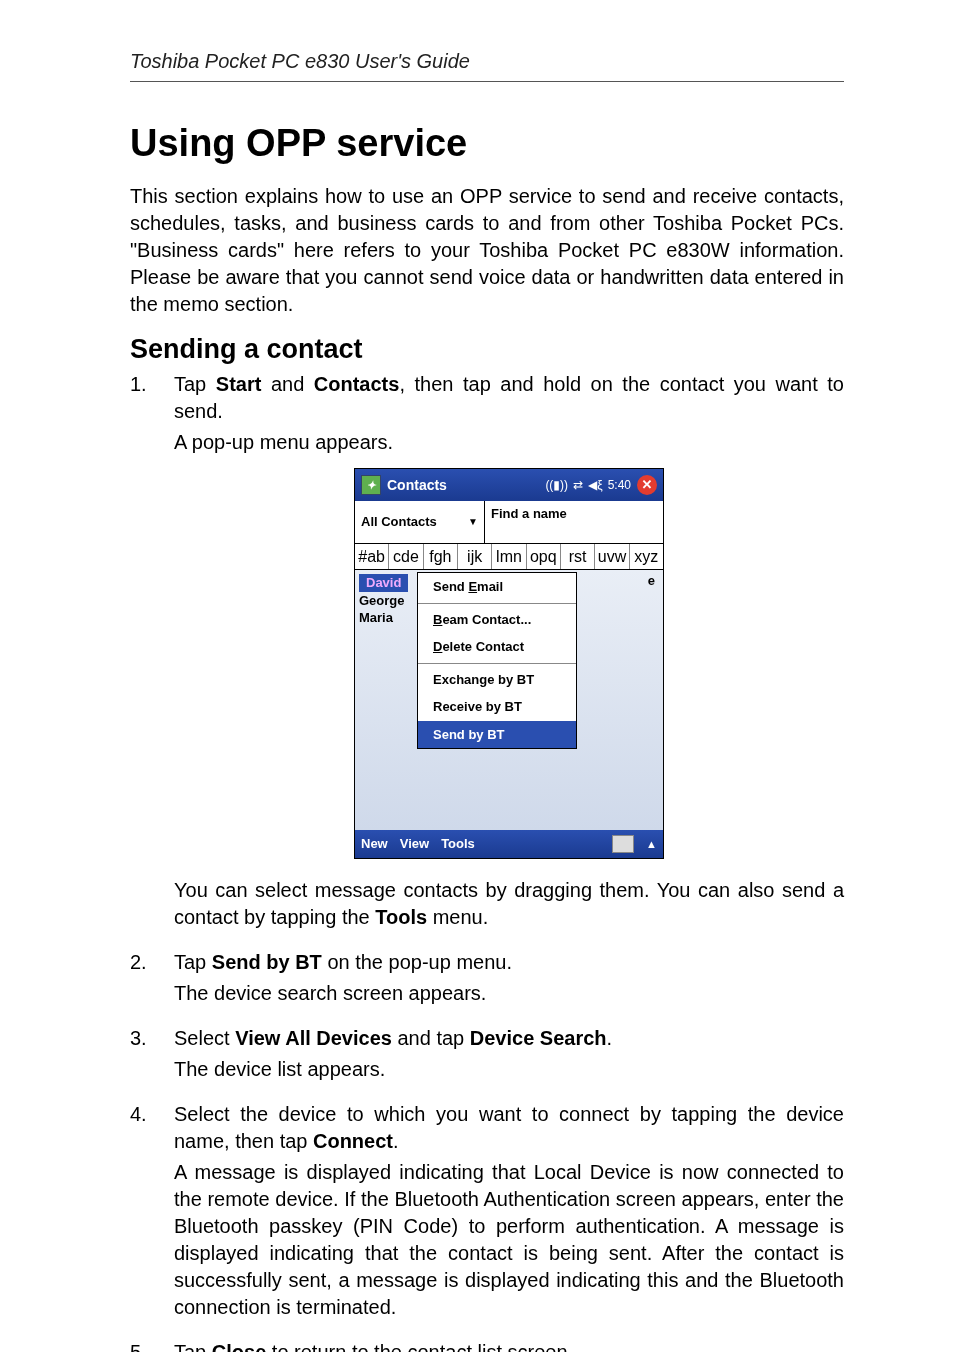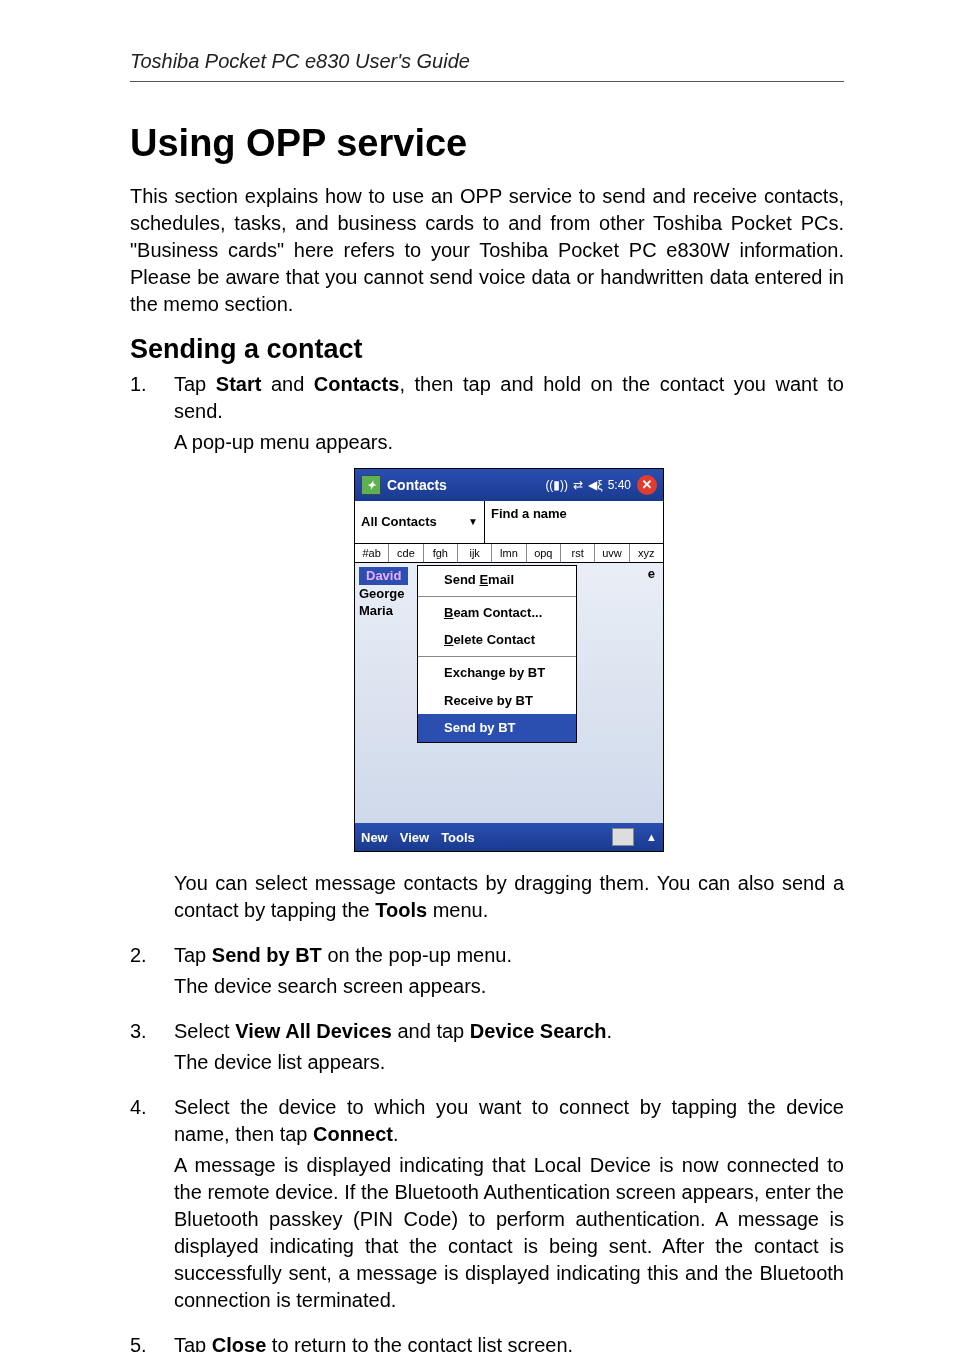--- a/index.html
+++ b/index.html
@@ -21,27 +21,27 @@
   .titlebar { height: 32px; background: linear-gradient(#2a4fb0, #1a3a90); color: #fff; display: flex; align-items: center; padding: 0 6px; font-size: 14px; font-weight: bold; }
   .titlebar .flag { width: 20px; height: 20px; background: #5fb04f; border: 1px solid #346; margin-right: 6px; display:flex; align-items:center; justify-content:center; font-size:11px; font-style: italic; color:#fff; }
   .titlebar .title { flex: 1; }
   .titlebar .ico { margin-left: 5px; font-size: 12px; font-weight: normal; }
   .titlebar .close { width: 20px; height: 20px; border-radius: 50%; background: #e33c2f; color:#fff; display:flex; align-items:center; justify-content:center; font-size: 13px; margin-left:6px; }
   .toolbar2 { display:flex; border-bottom:1px solid #000; }
   .toolbar2 .dd { flex:0 0 130px; border-right:1px solid #000; font-size:13px; font-weight:bold; padding:12px 6px; display:flex; align-items:center; justify-content:space-between; }
   .toolbar2 .dd .arrow { font-size:10px; }
   .toolbar2 .find { flex:1; font-size:13px; font-weight:bold; padding:4px 6px; }
   .alpha { display:flex; border-bottom:1px solid #000; }
-  .alpha span { flex:1; text-align:center; font-size:11px; padding:2px 0; border-right:1px solid #888; }
+  .alpha span { flex:1; text-align:center; font-size:16px; padding:2px 0; border-right:1px solid #888; }
   .alpha span:last-child { border-right:none; }
   .listarea { position: relative; height: 260px; background: linear-gradient(#e9eef6, #cfd9ea); }
   .names { position:absolute; left:4px; top:4px; font-size:13px; font-weight:bold; line-height:1.35; }
   .names .sel { background:#2a4fb0; color:#f0abfc; padding:0 7px; }
   .ctxmenu { position:absolute; left:62px; top:2px; width:160px; background:#fff; border:1px solid #000; font-size:13px; }
-  .ctxmenu .mi { padding:5px 26px; font-weight:bold; }
+  .ctxmenu .mi { padding:5px 15px; font-weight:bold; }
   .ctxmenu .mi .u { text-decoration: underline; }
   .ctxmenu hr { border:none; border-top:1px solid #888; margin:2px 0; }
   .ctxmenu .sel2 { background:#2a4fb0; color:#fff; }
   .rightcol { position:absolute; right:8px; top:2px; font-size:13px; font-weight:bold; color:#000; display:flex; gap:70px; }
   .menubar { height:28px; background: linear-gradient(#2a4fb0, #1a3a90); color:#fff; display:flex; align-items:center; padding:12px 6px; font-size:13px; font-weight:bold; gap:12px; }
   .menubar .sp { flex:1; }
   .menubar .kbd { width:22px; height:18px; background:#ddd; border:1px solid #888; }
   .menubar .up { font-size:11px; }
 </style>
 </head>

